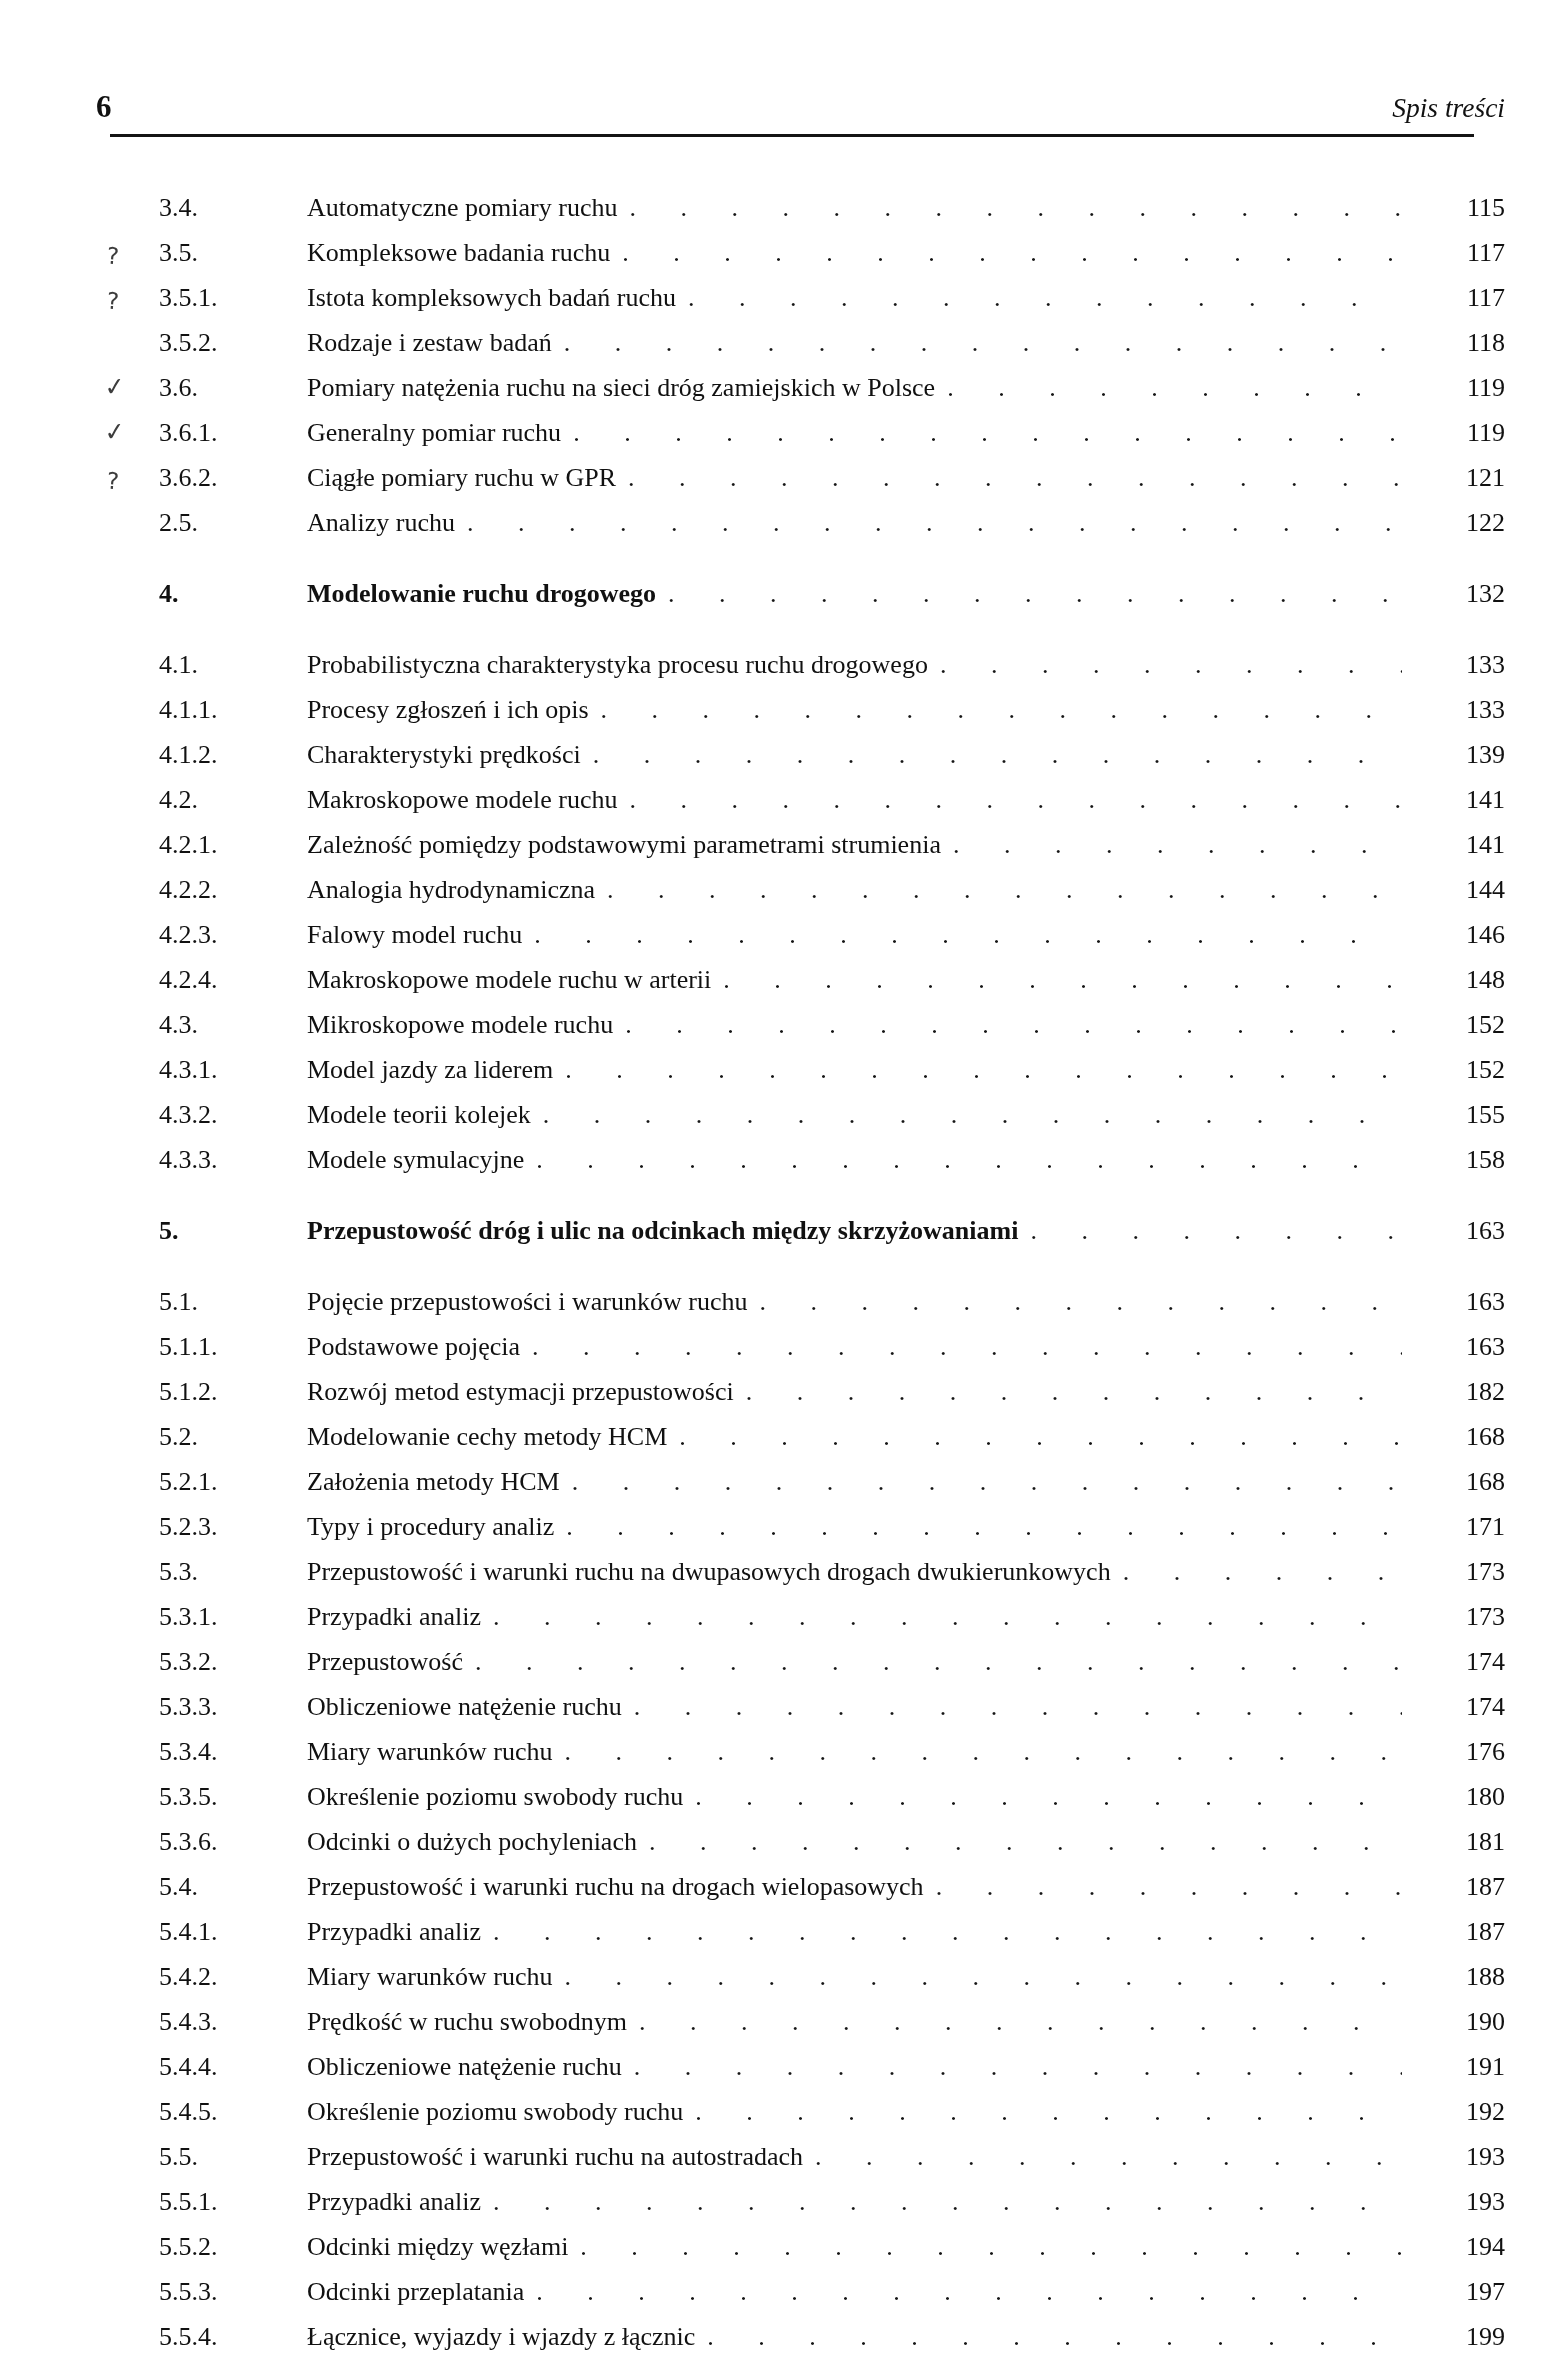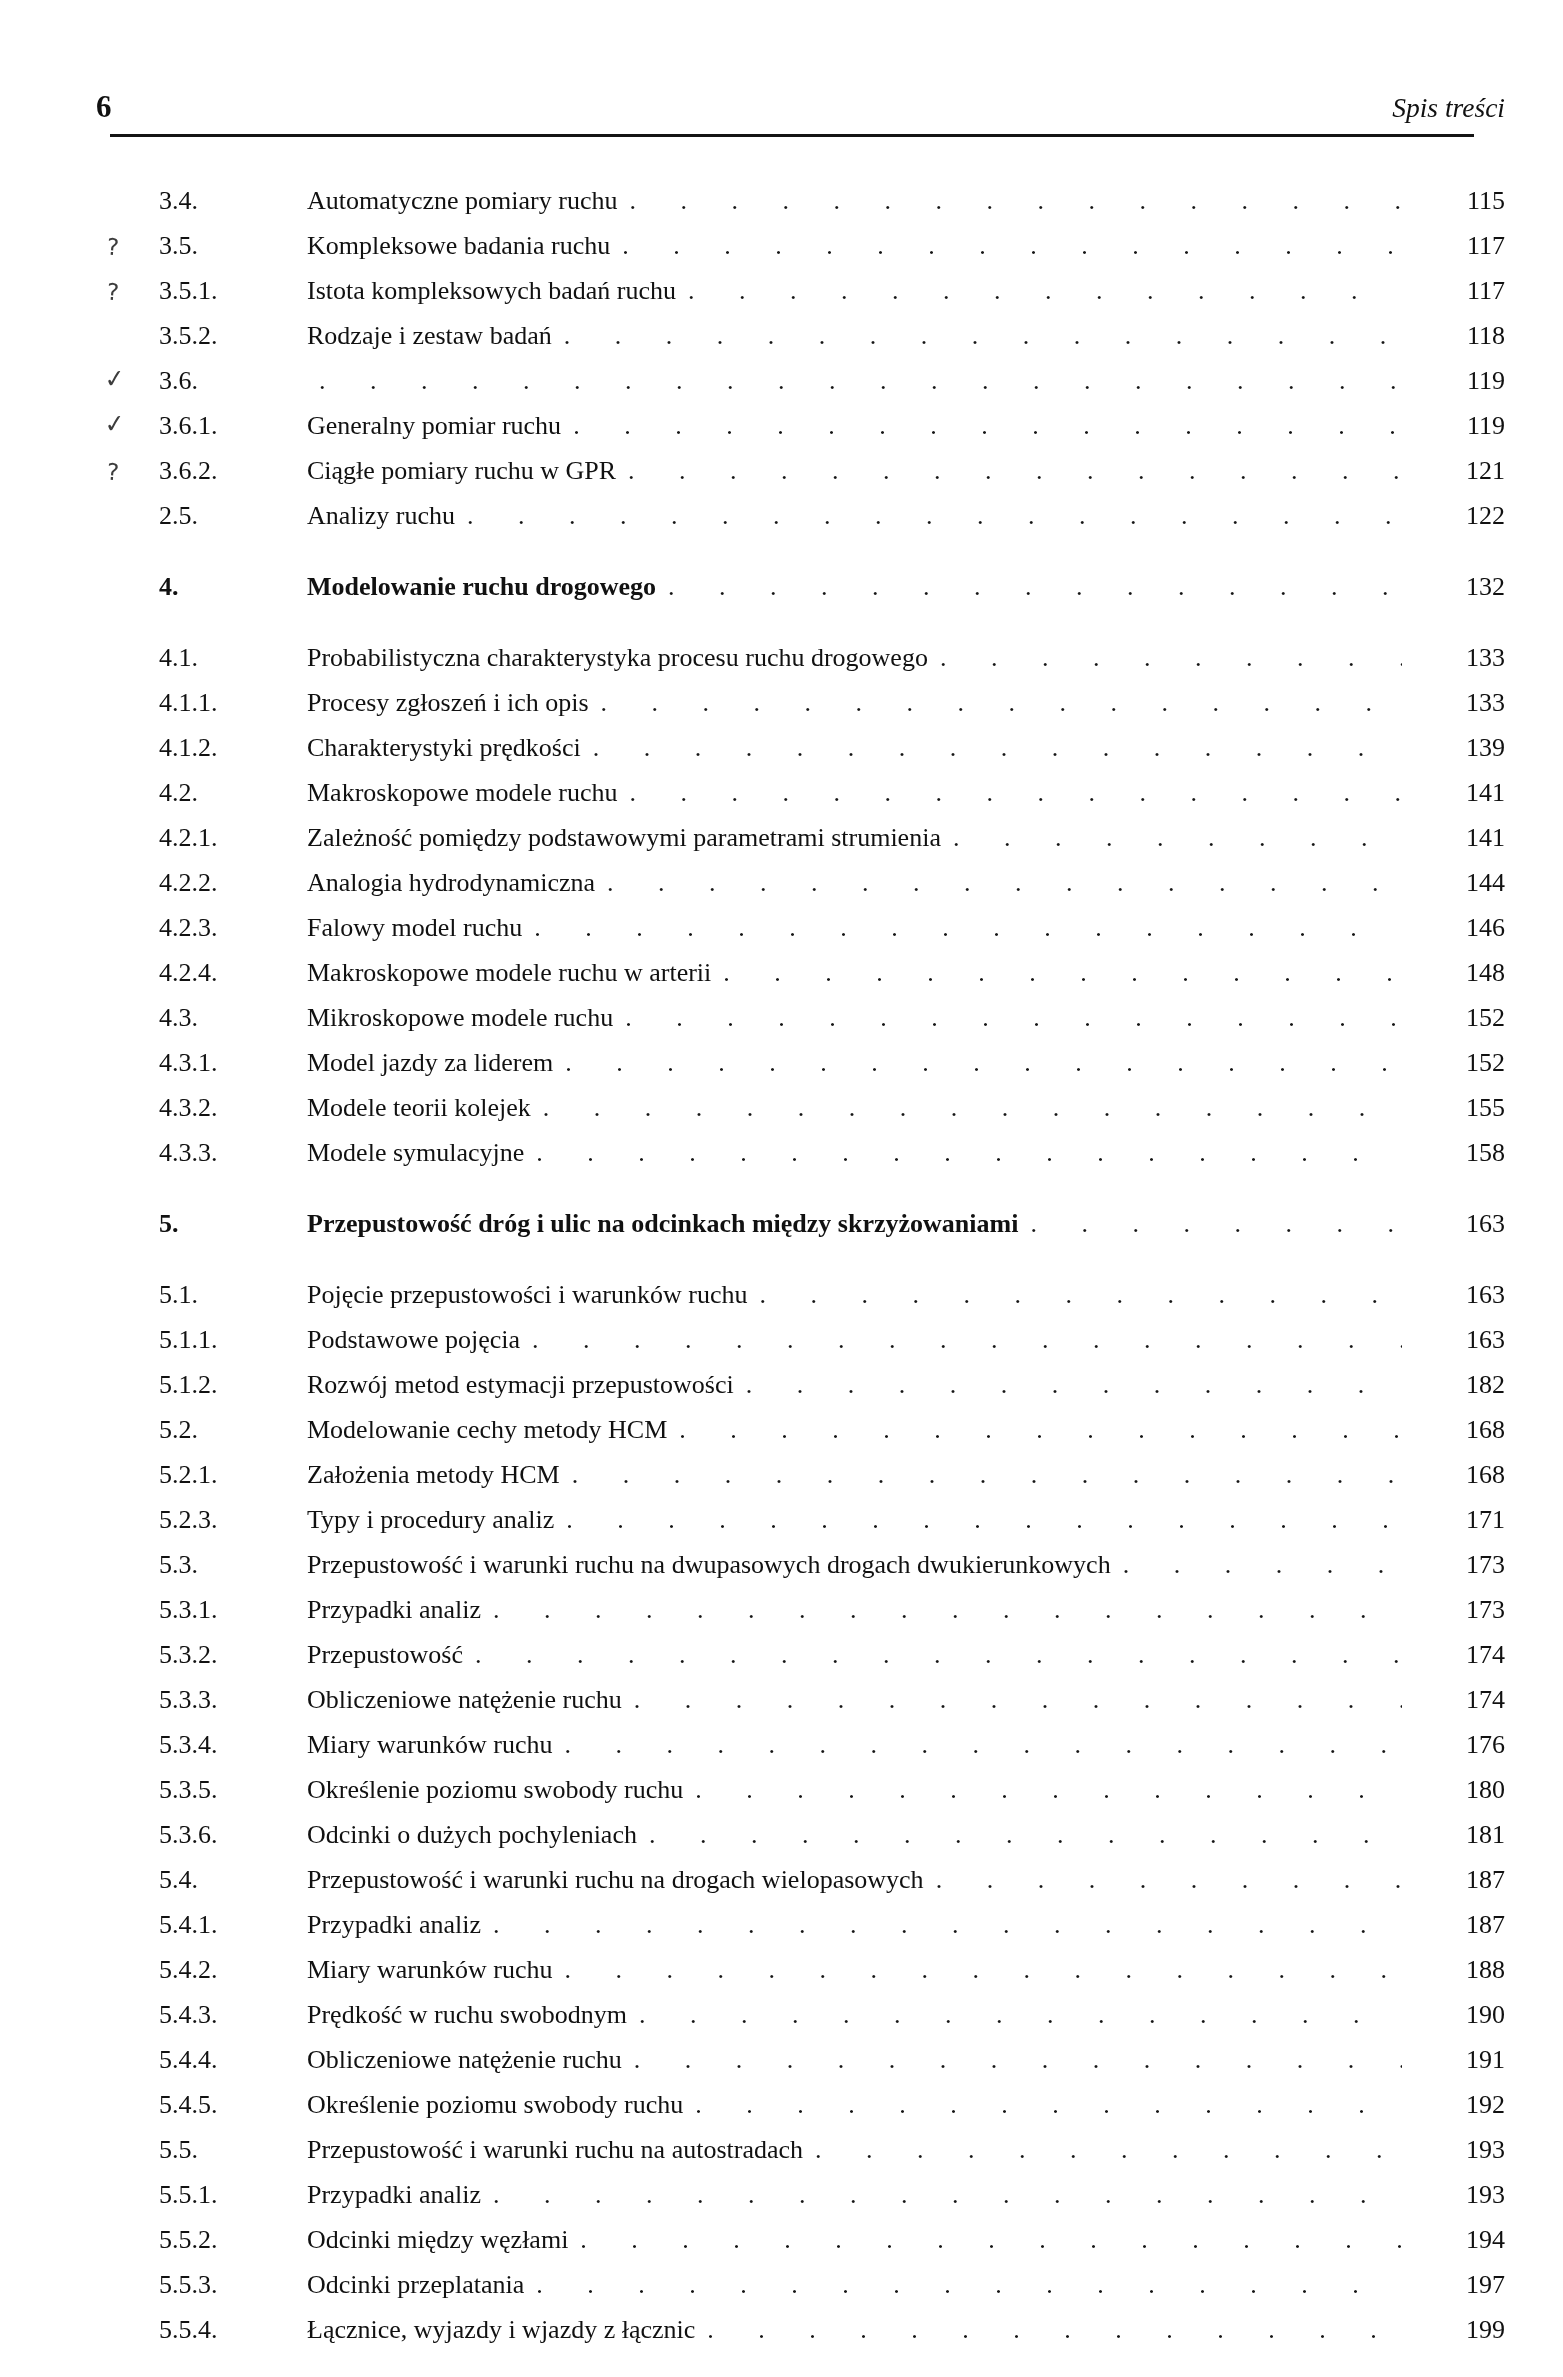--- a/index.html
+++ b/index.html
@@ -37,21 +37,21 @@
     margin: 12px 89px 0 110px; 
   }
 
   
   .toc {
     margin-top: 41px;
     padding: 0 58px 0 99px; 
   }
   .toc-row {
     display: flex;
-    align-items: center;
+    align-items: flex-end;
     height: 45px;
     font-size: 26px;
     white-space: nowrap;
   }
   .toc-row.chapter { margin: 26px 0; }
   .toc-row.chapter .num,
   .toc-row.chapter .title { font-weight: bold; }
 
   .mark {
     flex: 0 0 60px;
@@ -120,20 +120,21 @@
       <div class="toc-row">
       <span class="mark"></span>
       <span class="num">3.5.2.</span>
       <span class="title">Rodzaje i zestaw badań</span>
       <span class="leader"></span>
       <span class="pagenum">118</span>
     </div>
       <div class="toc-row">
       <span class="mark check">✓</span>
       <span class="num">3.6.</span>
+      <span class="title">Pomiary natężenia ruchu na sieci dróg zamiejskich w Polsce</span>
       <span class="leader"></span>
       <span class="pagenum">119</span>
     </div>
       <div class="toc-row">
       <span class="mark check">✓</span>
       <span class="num">3.6.1.</span>
       <span class="title">Generalny pomiar ruchu</span>
       <span class="leader"></span>
       <span class="pagenum">119</span>
     </div>

